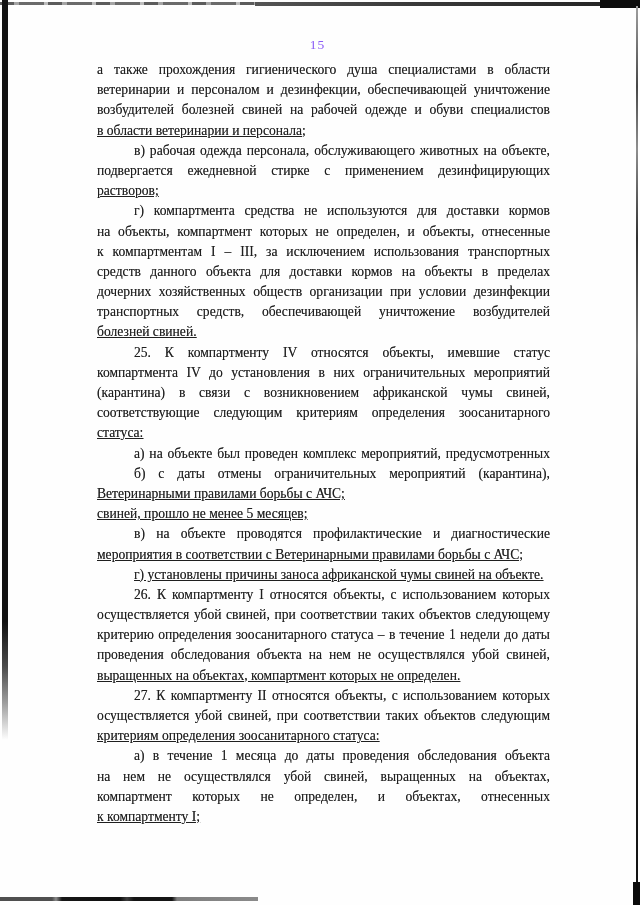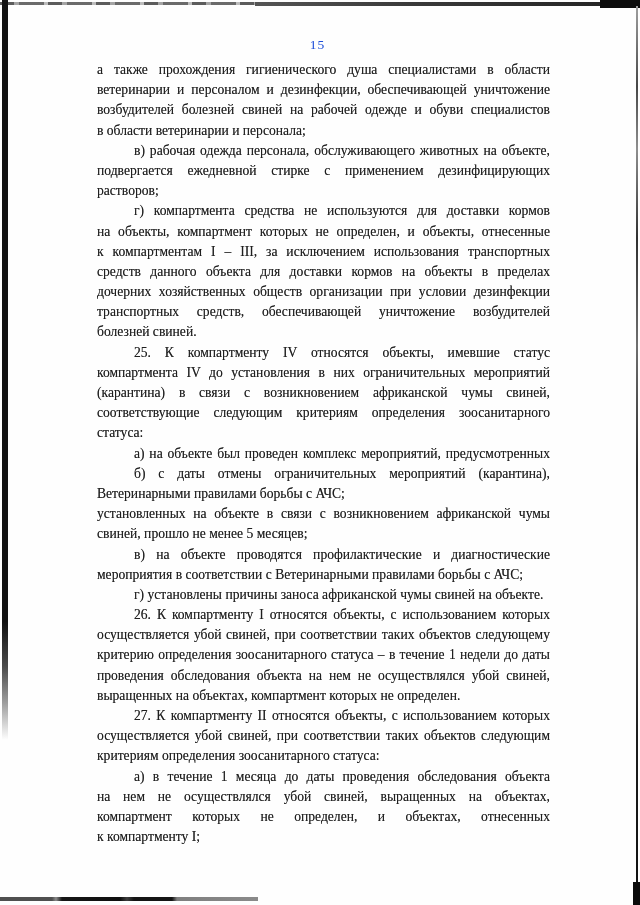--- a/index.html
+++ b/index.html
@@ -56,39 +56,39 @@
     background: #0b0b0b;
   }
 
   
   .page-number {
     position: absolute;
     left: 85px; top: 37px; width: 465px;
     text-align: center;
     font-size: 13.5px;
     letter-spacing: 1px;
-    color: #1d4ed8;
+    color: #8b5cf6;
   }
   .text-block {
     position: absolute;
     left: 85px; top: 60px; width: 465px;
   }
   .line {
     height: 20.2px;
     line-height: 20.2px;
     font-size: 13.6px;
     text-align: justify;
     text-align-last: justify;
     overflow: hidden;
     white-space: normal;
     text-shadow: 0 0 0.4px rgba(20,20,20,0.55);
     margin-left: 12px;
   }
   .line.indent { text-indent: 37px; }
-  .line.last { text-align-last: left; }
+  .line.last { text-align-last: left; text-decoration: underline; }
 </style>
 </head>
 <body>
 
 <div class="page">
   <div class="edge edge-top"></div>
   <div class="edge edge-top2"></div>
   <div class="edge edge-top-right"></div>
   <div class="edge edge-left"></div>
   <div class="edge edge-right"></div>
@@ -113,21 +113,20 @@
       <div class="line">транспортных средств, обеспечивающей уничтожение возбудителей</div>
       <div class="line last">болезней свиней.</div>
       <div class="line indent">25. К компартменту IV относятся объекты, имевшие статус</div>
       <div class="line">компартмента IV до установления в них ограничительных мероприятий</div>
       <div class="line">(карантина) в связи с возникновением африканской чумы свиней,</div>
       <div class="line">соответствующие следующим критериям определения зоосанитарного</div>
       <div class="line last">статуса:</div>
       <div class="line indent">а) на объекте был проведен комплекс мероприятий, предусмотренных</div>
       <div class="line indent">б) с даты отмены ограничительных мероприятий (карантина),</div>
       <div class="line last">Ветеринарными правилами борьбы с АЧС;</div>
-      <div class="line">установленных на объекте в связи с возникновением африканской чумы</div>
       <div class="line last">свиней, прошло не менее 5 месяцев;</div>
       <div class="line indent">в) на объекте проводятся профилактические и диагностические</div>
       <div class="line last">мероприятия в соответствии с Ветеринарными правилами борьбы с АЧС;</div>
       <div class="line indent last">г) установлены причины заноса африканской чумы свиней на объекте.</div>
       <div class="line indent">26. К компартменту I относятся объекты, с использованием которых</div>
       <div class="line">осуществляется убой свиней, при соответствии таких объектов следующему</div>
       <div class="line">критерию определения зоосанитарного статуса – в течение 1 недели до даты</div>
       <div class="line">проведения обследования объекта на нем не осуществлялся убой свиней,</div>
       <div class="line last">выращенных на объектах, компартмент которых не определен.</div>
       <div class="line indent">27. К компартменту II относятся объекты, с использованием которых</div>

